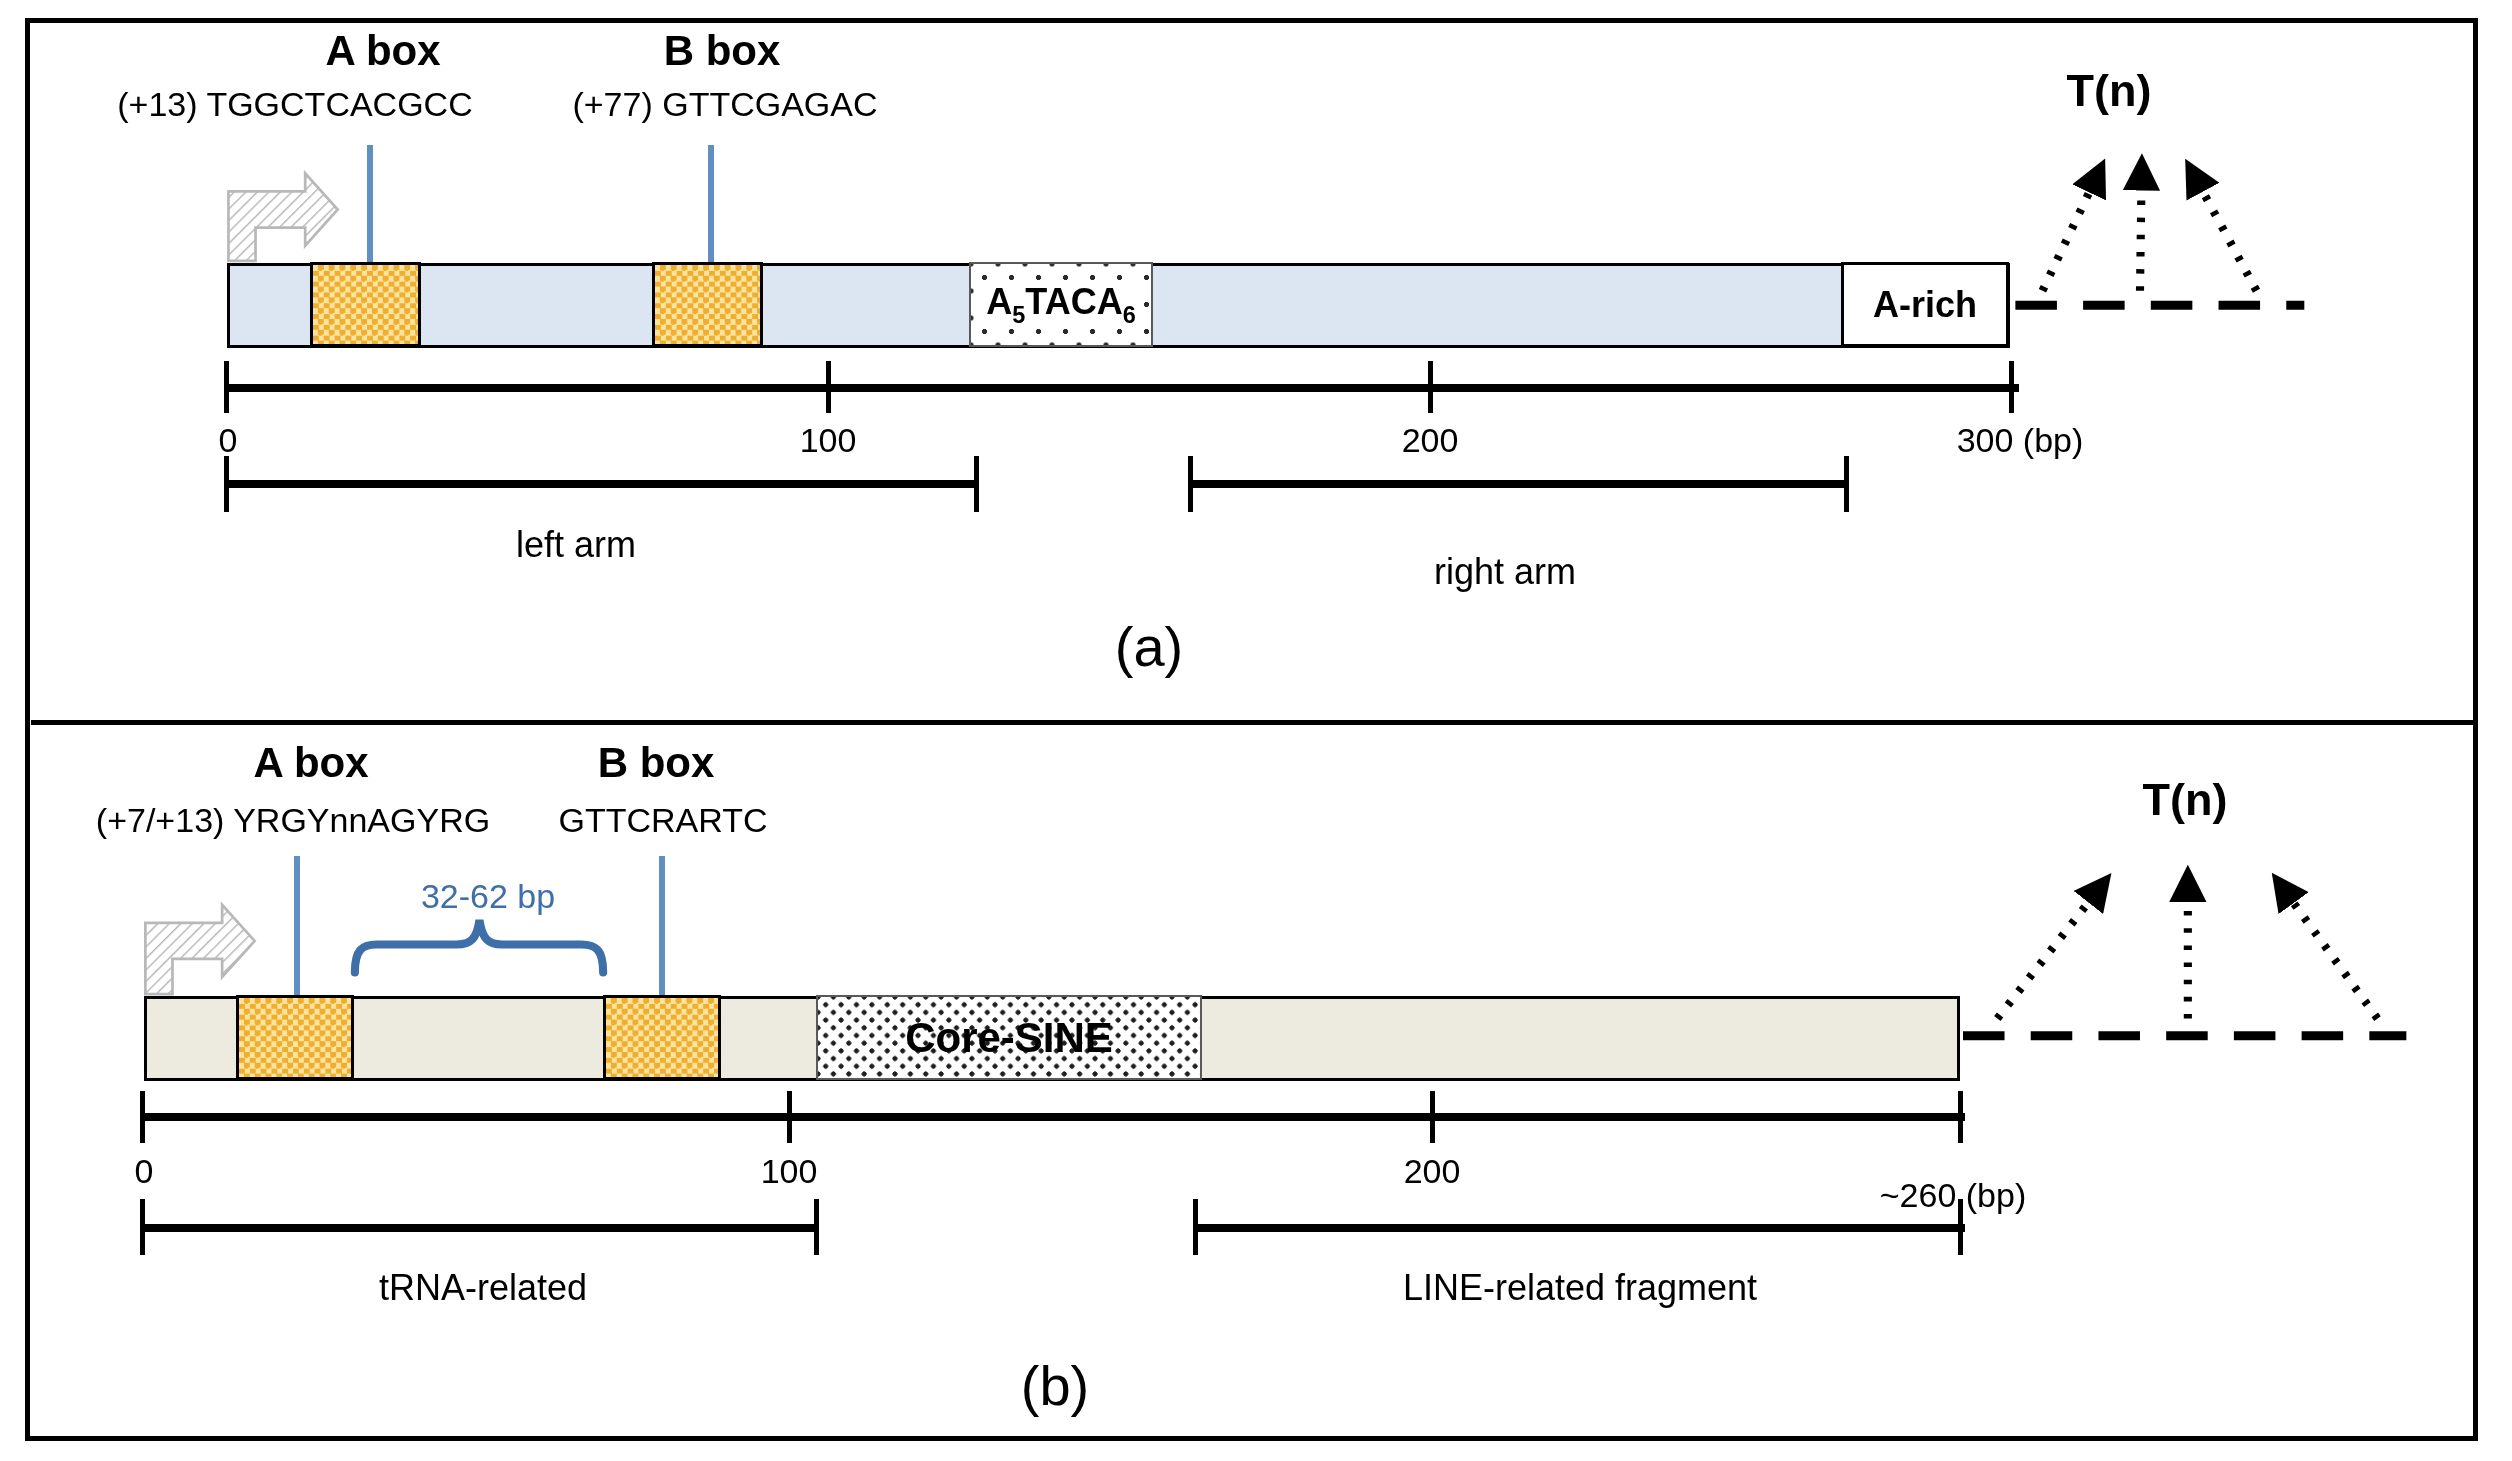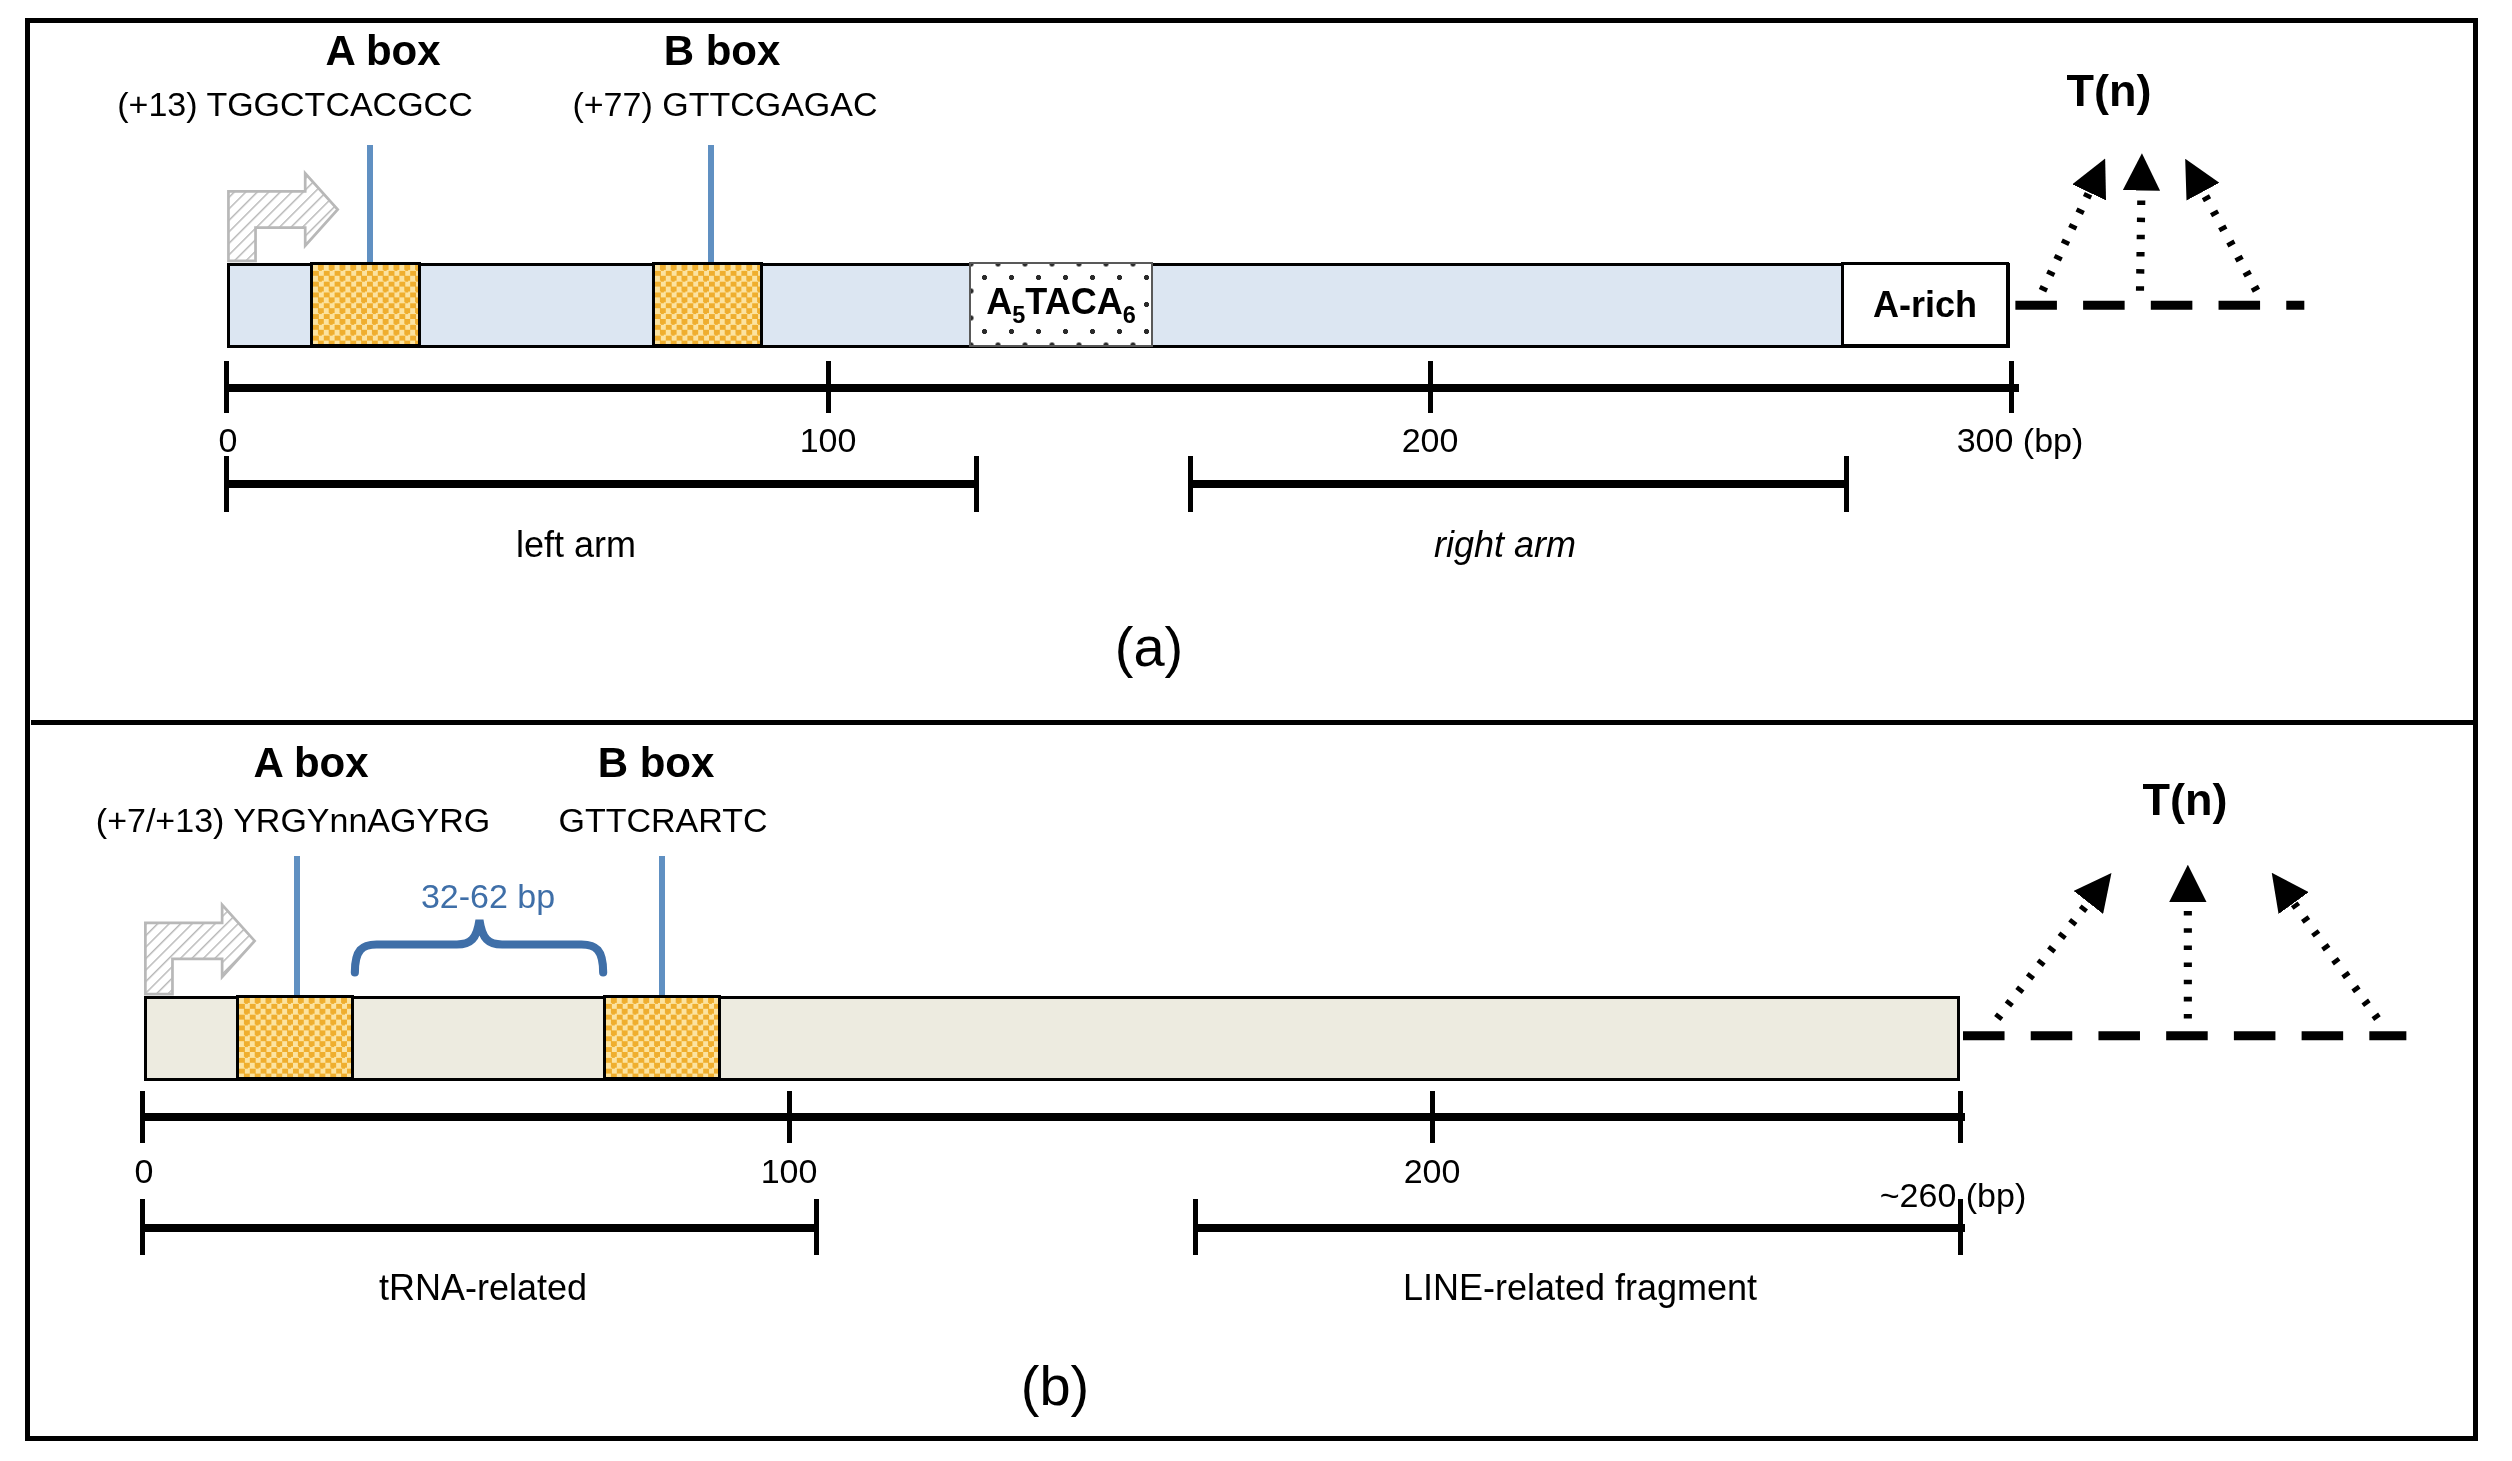--- a/index.html
+++ b/index.html
@@ -90,38 +90,41 @@
     <div class="lbl num" style="left:1430px;top:440px;">200</div>
     <div class="lbl num" style="left:2020px;top:440px;">300 (bp)</div>
 
     <div class="abs scale-line" style="left:226px;top:480px;width:752px;"></div>
     <div class="abs tick" style="left:224px;top:456px;height:56px;"></div>
     <div class="abs tick" style="left:974px;top:456px;height:56px;"></div>
     <div class="abs scale-line" style="left:1190px;top:480px;width:657px;"></div>
     <div class="abs tick" style="left:1188px;top:456px;height:56px;"></div>
     <div class="abs tick" style="left:1844px;top:456px;height:56px;"></div>
     <div class="lbl armlbl" style="left:576px;top:545px;">left arm</div>
-    <div class="lbl armlbl" style="left:1505px;top:545px;font-style:italic;">right arm</div>
+    <div class="lbl armlbl" style="left:1505px;top:572px;">right arm</div>
 
     <div class="lbl panel-letter" style="left:1149px;top:647px;">(a)</div>
   </div>
 
   <div>
     <div class="lbl title" style="left:311px;top:763px;">A box</div>
     <div class="lbl seq" style="left:293px;top:820px;">(+7/+13) YRGYnnAGYRG</div>
     <div class="lbl title" style="left:656px;top:763px;">B box</div>
     <div class="lbl seq" style="left:663px;top:820px;">GTTCRARTC</div>
     <div class="lbl blue-note" style="left:488px;top:896px;font-weight:normal;">32-62 bp</div>
 
     <div class="abs pointer" style="left:294px;top:856px;height:140px;"></div>
     <div class="abs pointer" style="left:659px;top:856px;height:140px;"></div>
 
     <div class="abs bar bar-b">
       <div class="seg seg-yellow" style="left:89px;width:118px;"></div>
       <div class="seg seg-yellow" style="left:456px;width:118px;"></div>
+      <div class="seg seg-dotted-dense" style="left:669px;width:386px;">
+        <span class="core-text">Core-SINE</span>
+      </div>
     </div>
 
     <div class="lbl tn" style="left:2185px;top:799px;">T(n)</div>
 
     <div class="abs scale-line" style="left:142px;top:1113px;width:1823px;"></div>
     <div class="abs tick" style="left:140px;top:1091px;height:52px;"></div>
     <div class="abs tick" style="left:787px;top:1091px;height:52px;"></div>
     <div class="abs tick" style="left:1430px;top:1091px;height:52px;"></div>
     <div class="abs tick" style="left:1958px;top:1091px;height:52px;"></div>
     <div class="lbl num" style="left:144px;top:1171px;">0</div>

